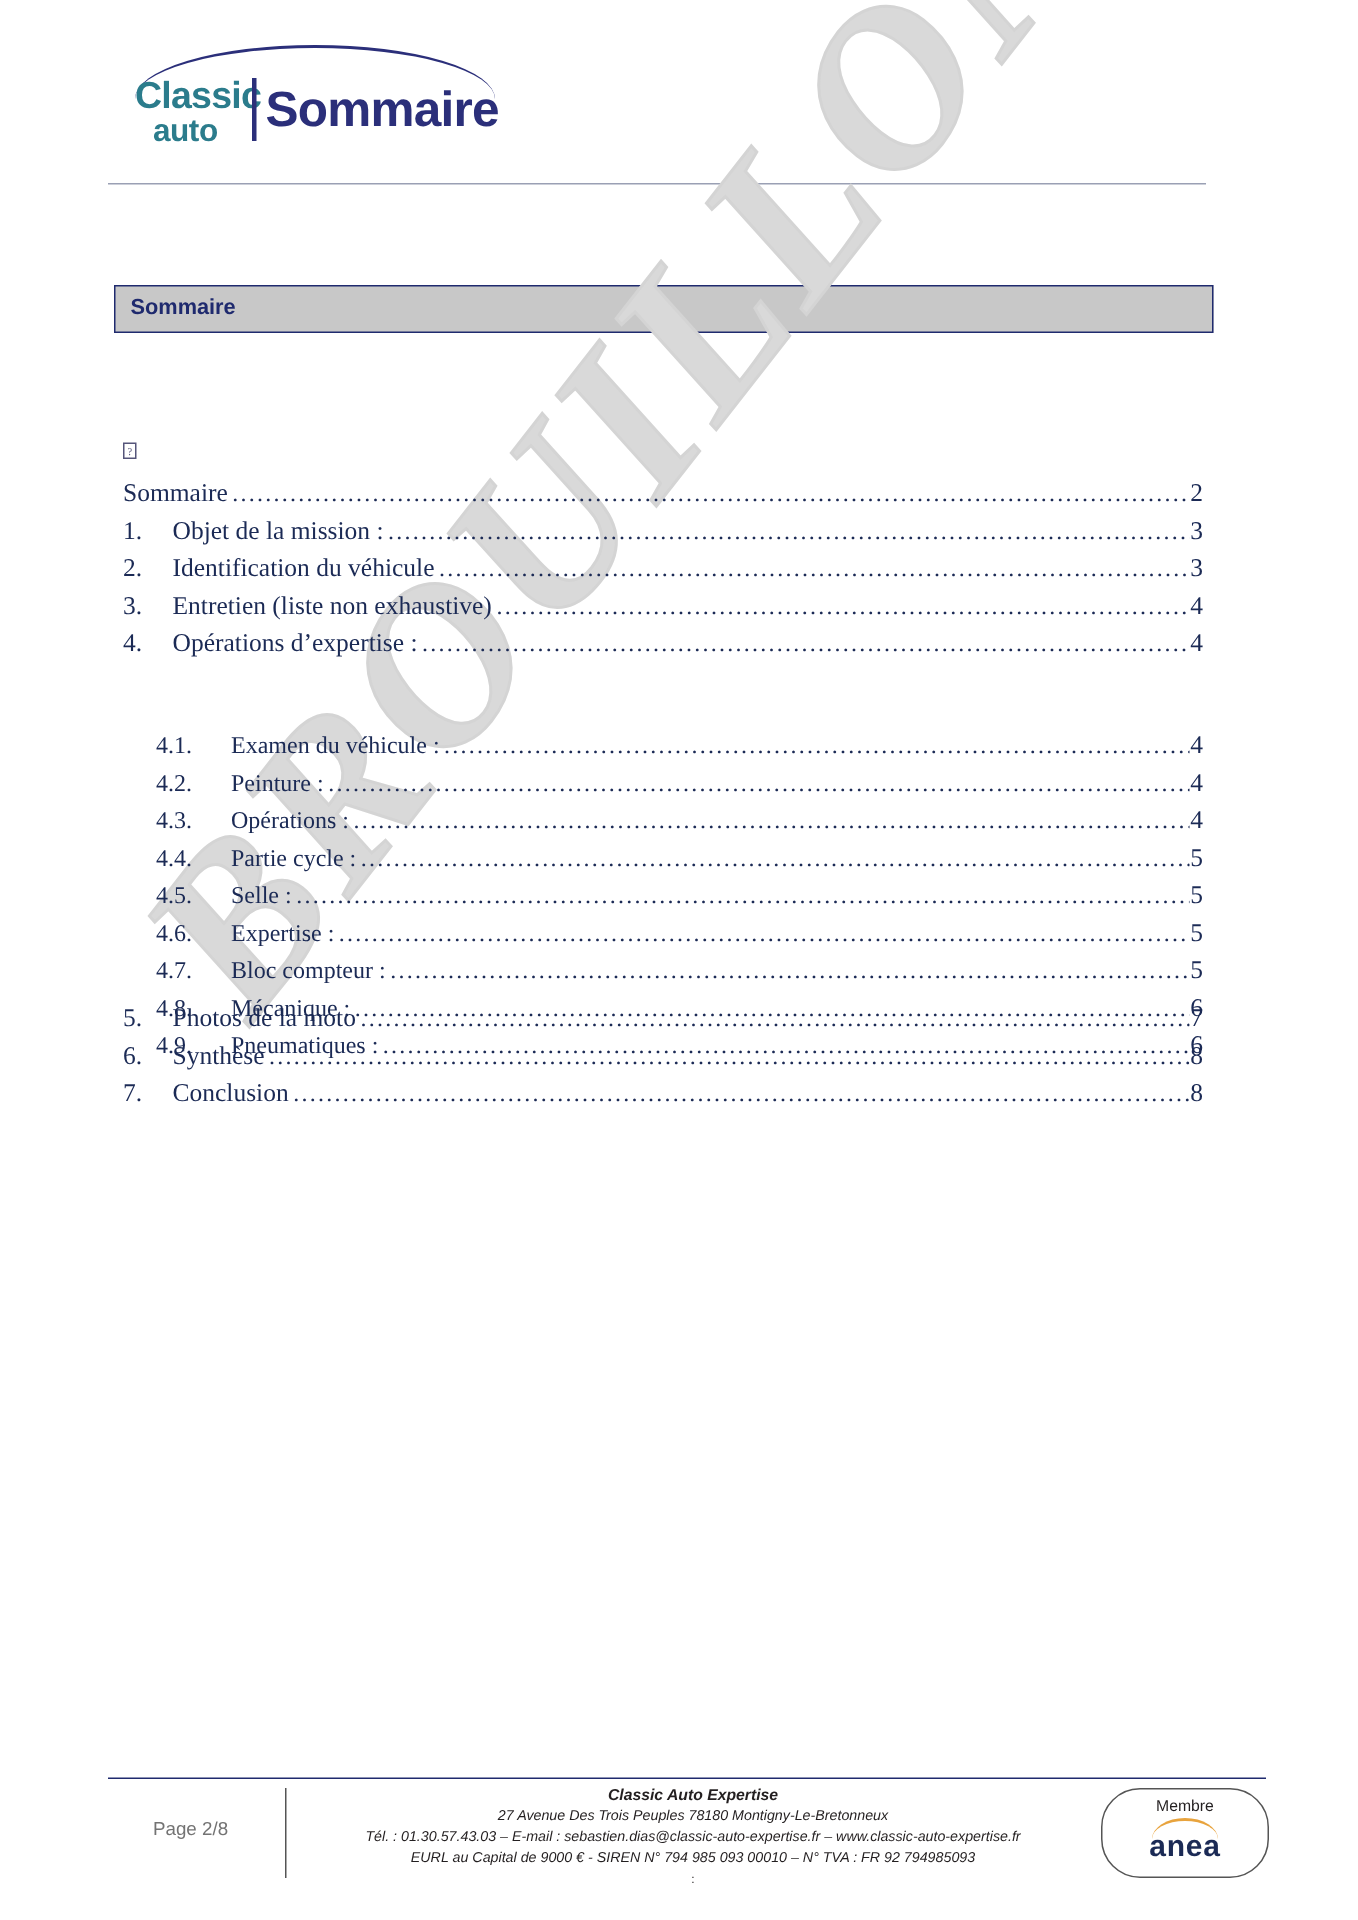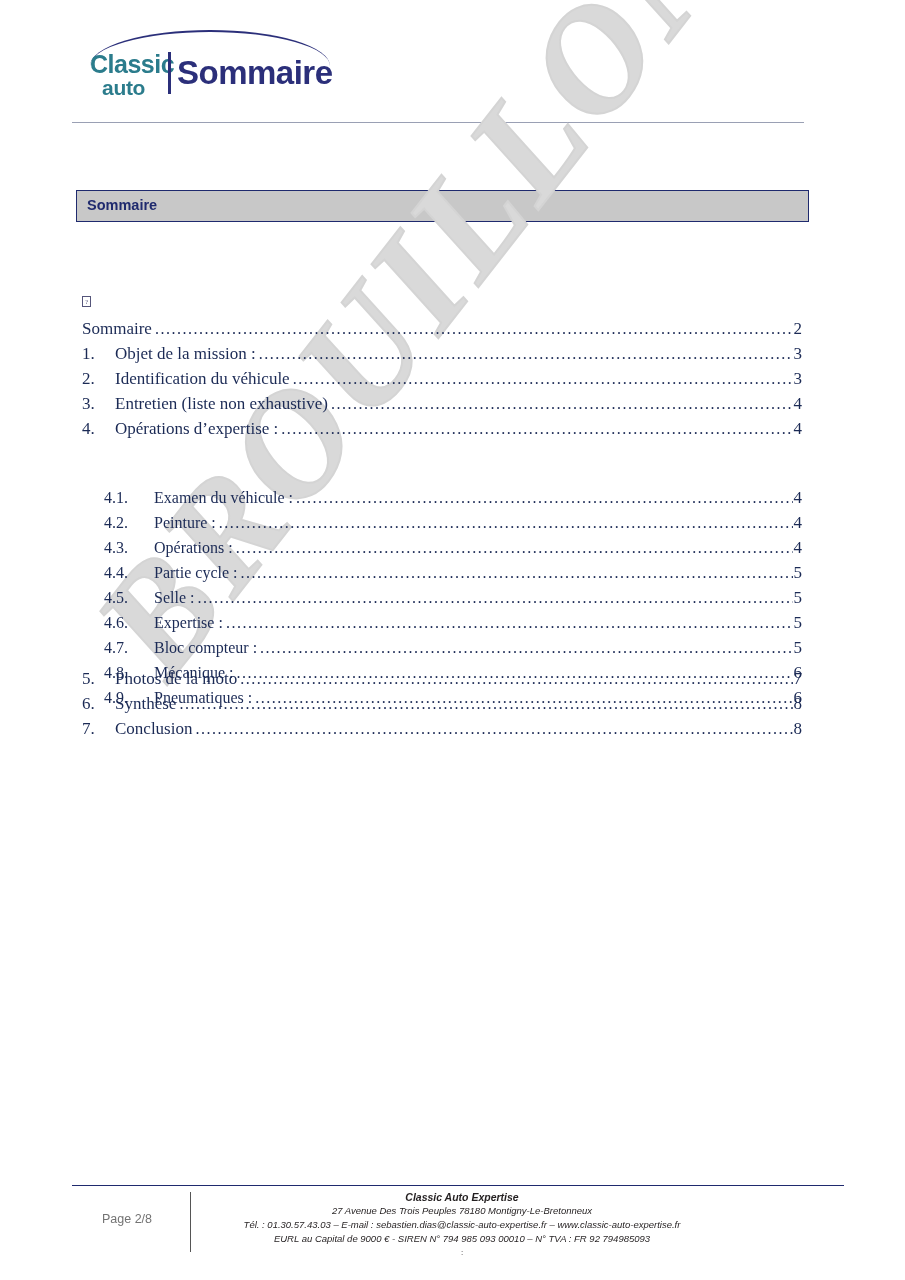--- a/index.html
+++ b/index.html
@@ -473,15 +473,20 @@
   <div class="footer">
     <div class="footer-page">Page 2/8</div>
     <div class="footer-sep"></div>
     <div class="footer-center">
       <div class="bold">Classic Auto Expertise</div>
       <div>27 Avenue Des Trois Peuples 78180 Montigny-Le-Bretonneux</div>
       <div>Tél. : 01.30.57.43.03 – E-mail : sebastien.dias@classic-auto-expertise.fr – www.classic-auto-expertise.fr</div>
       <div>EURL au Capital de 9000 € - SIREN N° 794 985 093 00010 – N° TVA : FR 92 794985093</div>
     </div>
     <div class="footer-colon">:</div>
+    <div class="anea-badge">
+      <div class="anea-membre">Membre</div>
+      <div class="anea-arc"></div>
+      <div class="anea-word">anea</div>
+    </div>
   </div>
 
 </div>
 
 </body></html>

